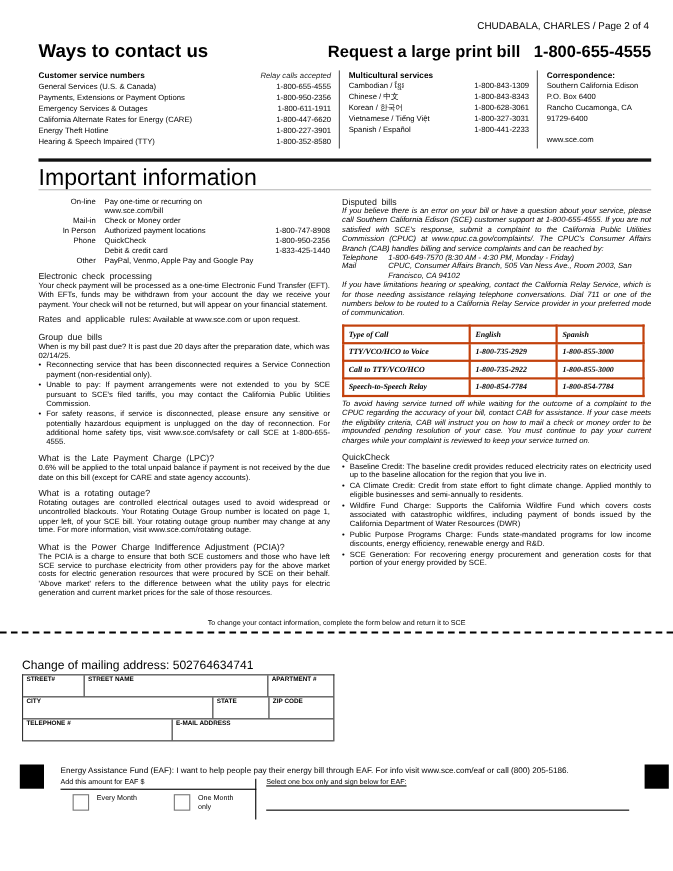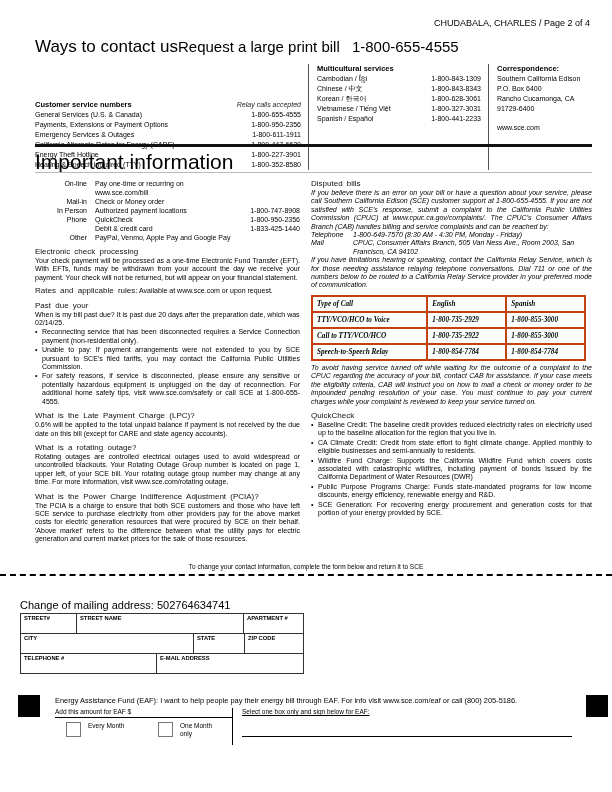--- a/index.html
+++ b/index.html
@@ -3,30 +3,30 @@
 <meta charset="utf-8">
 <style>
   html,body { margin:0; padding:0; background:#888; }
   .page {
     position:relative; width:612px; height:792px; background:#ffffff;
     font-family:"Liberation Sans", sans-serif; color:#000; overflow:hidden;
     margin:0 auto;
   }
   
   .customer-line { position:absolute; top:18px; right:22px; font-size:9px; }
-  .ways-row { position:absolute; top:37px; left:35px; right:20px; display:flex; justify-content:flex-start; align-items:baseline; }
+  .ways-row { position:absolute; top:37px; left:35px; right:20px; display:flex; justify-content:space-between; align-items:baseline;font-weight:bold; }
   .ways-title { font-size:17px; }
   .large-print { font-size:15px; }
   .large-print .lp-phone { margin-left:8px; }
 
   
   .contact-cols { position:absolute; top:64px; left:35px; right:20px; display:flex; font-size:7px; line-height:10px; }
   .ccol { padding-right:7px; }
   .ccol + .ccol { border-left:1px solid #555; padding-left:8px; }
-  .ccol1 { width:266px;margin-top:36px; }
+  .ccol1 { width:266px; }
   .ccol2 { width:164px; }
   .ccol3 { flex:1; }
   .ccol-head { display:flex; justify-content:space-between; align-items:baseline; }
   .ccol-head b { font-size:7.5px; }
   .relay-note { font-style:italic; color:#222; }
   .crow { display:flex; justify-content:space-between; }
   .corr-line { line-height:10px; }
   .corr-site { margin-top:9px; }
 
   
@@ -202,21 +202,21 @@
         </div>
 
       <div class="sec-head">Electronic  check  processing</div>
       <div class="body-txt">Your check payment will be processed as a one-time Electronic Fund Transfer (EFT). With EFTs, funds may be withdrawn from your account the day we receive your payment. Your check will not be returned, but will appear on your financial statement.</div>
 
       <div class="inline-head">
         <span class="ih">Rates and applicable  rules:</span>
         <span>Available at www.sce.com or upon request.</span>
       </div>
 
-      <div class="sec-head">Past due your</div>
+      <div class="sec-head">Group due bills</div>
       <div class="body-txt noj">When is my bill past due? It is past due 20 days after the preparation date, which was  02/14/25.</div>
       <ul class="bullets">
         <li>Reconnecting service that has been disconnected requires a Service Connection payment (non-residential only).</li>
         <li>Unable to pay: If payment arrangements were not extended to you by SCE pursuant to SCE's filed tariffs, you may contact the California Public Utilities Commission.</li>
         <li>For safety reasons, if service is disconnected, please ensure any sensitive or potentially hazardous equipment is unplugged on the day of reconnection. For additional home safety tips, visit www.sce.com/safety or call SCE at 1-800-655-4555.</li>
       </ul>
 
       <div class="sec-head">What is the Late Payment  Charge  (LPC)?</div>
       <div class="body-txt">0.6% will be applied to the total unpaid balance if payment is not received by the due date on this bill (except for CARE and state agency accounts).</div>
 

